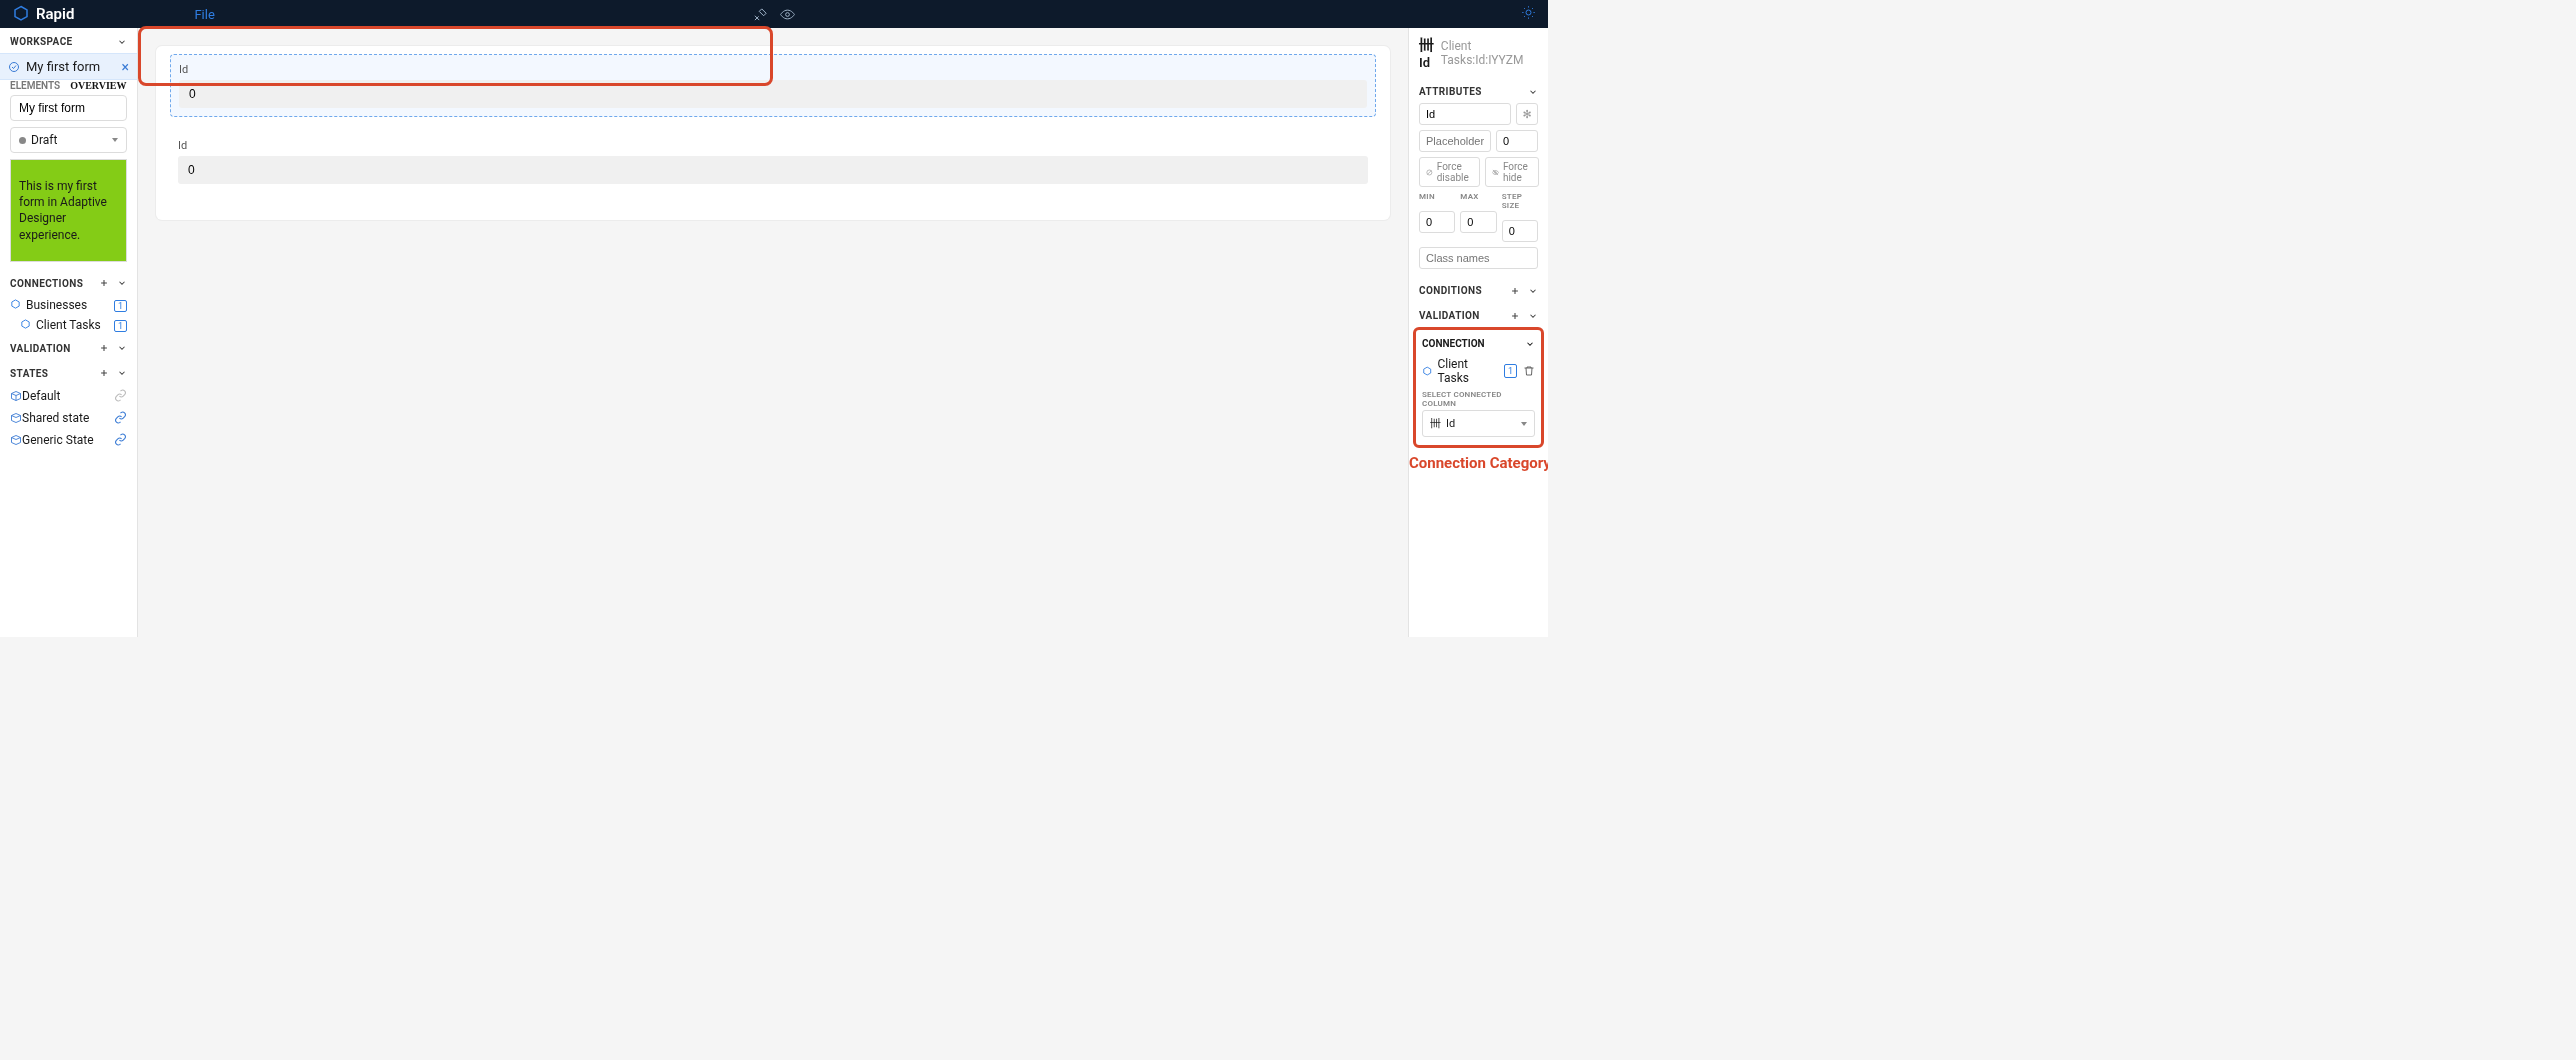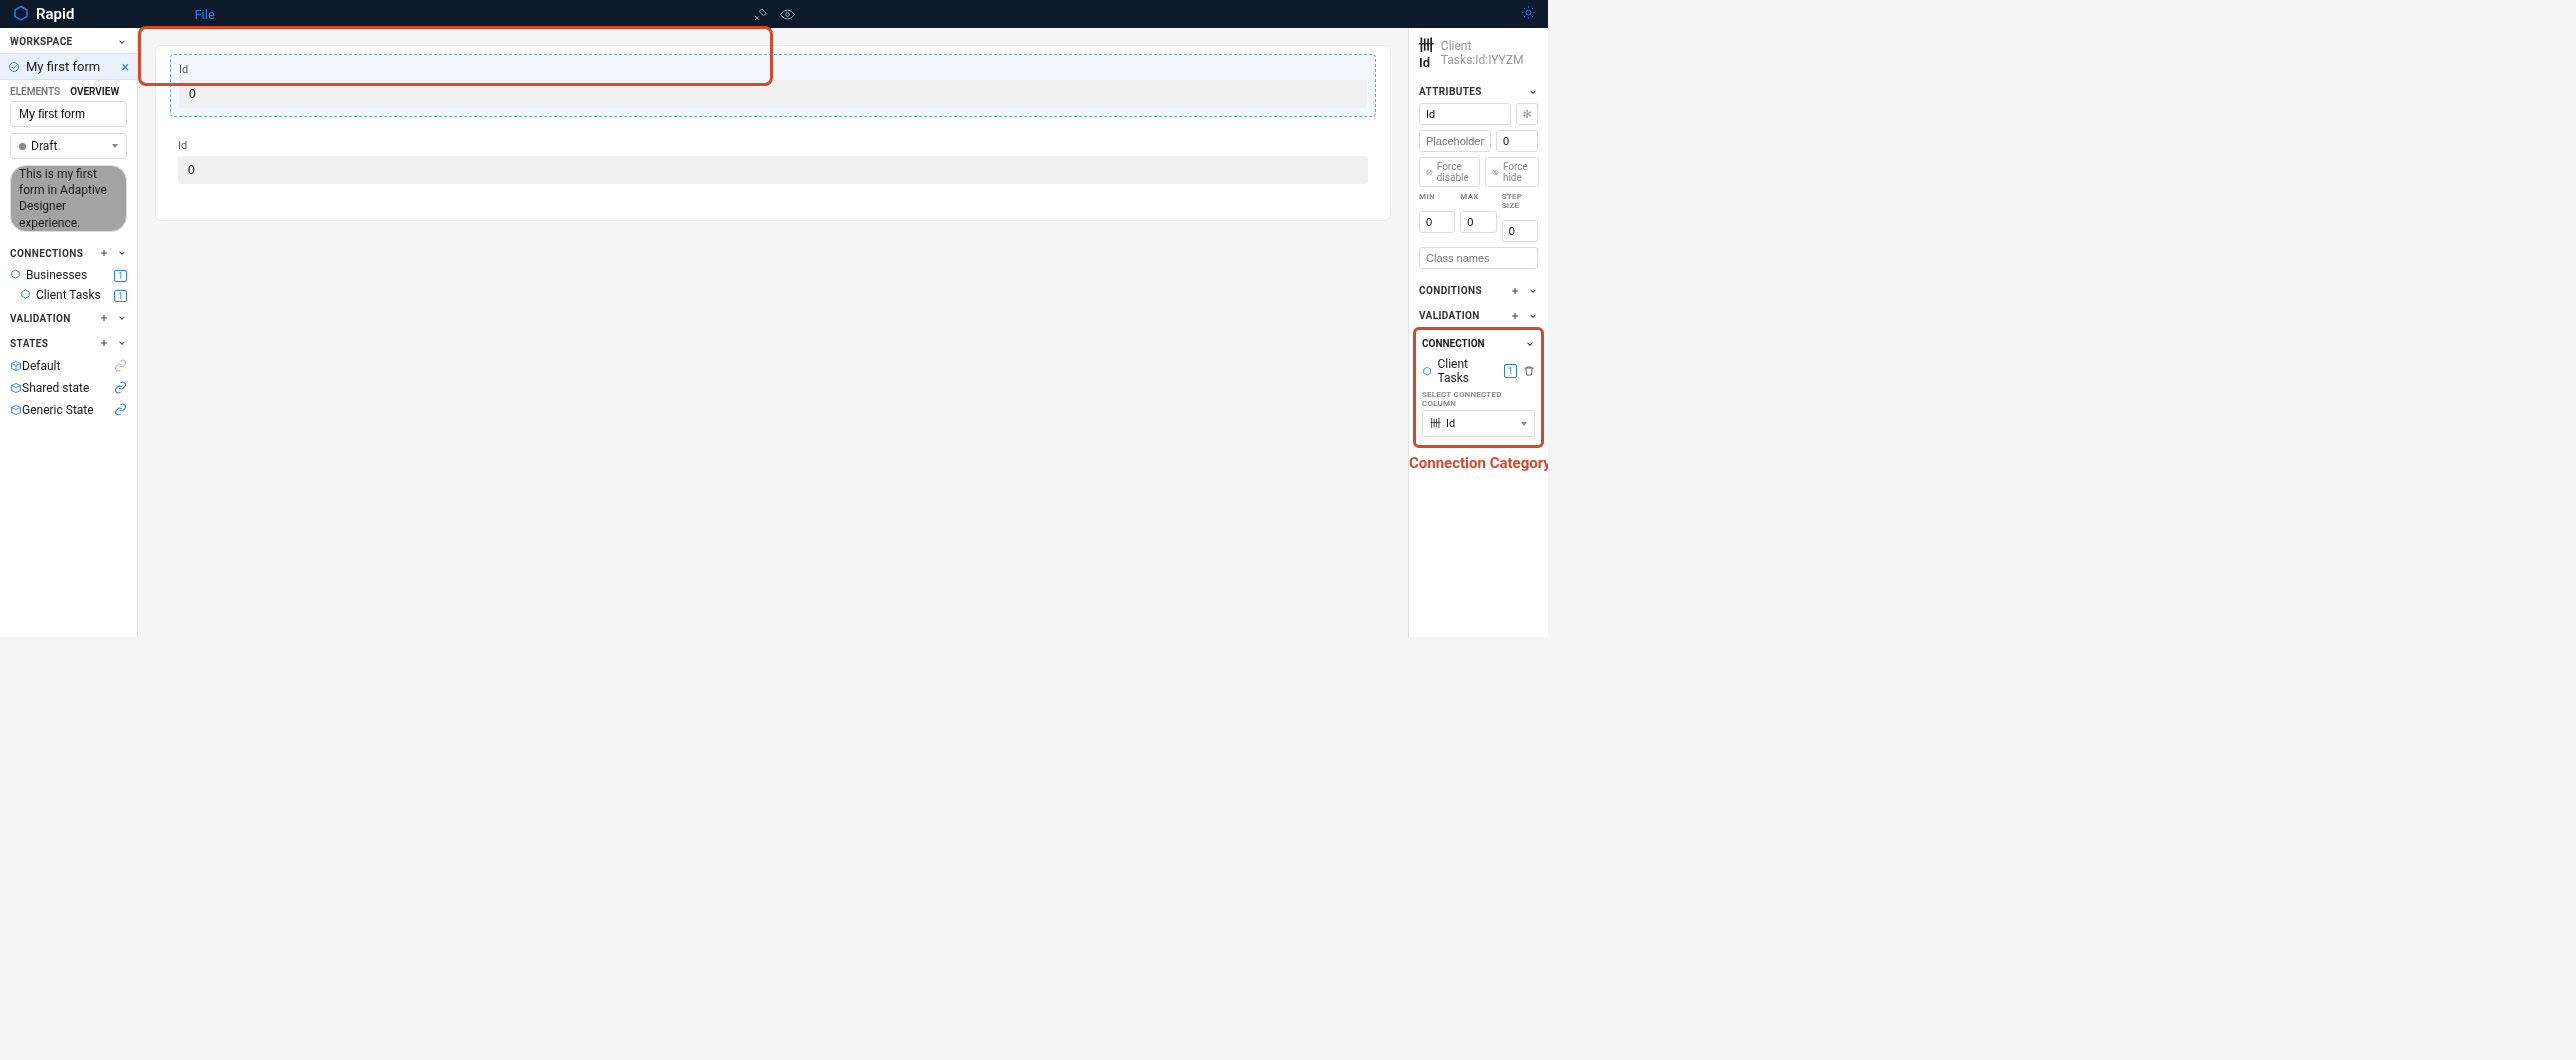--- a/index.html
+++ b/index.html
@@ -23,29 +23,29 @@
 .sect-head { display: flex; align-items: center; justify-content: space-between; padding: 8px 10px 6px; font-size: 10px; font-weight: 700; letter-spacing: 0.4px; color: #333; }
 .sect-head .actions { display: flex; gap: 8px; color: #444; }
 .chev { width: 10px; height: 10px; }
 
 
 .ws-item { display: flex; align-items: center; gap: 6px; padding: 5px 8px; background: #e8f1fd; border-top: 1px solid #d5e6fb; border-bottom: 1px solid #d5e6fb; font-size: 13px; }
 .ws-item .close { margin-left: auto; color: #3a7bd5; cursor: pointer; font-size: 14px; line-height: 1; }
 .check-circle { width: 12px; height: 12px; color: #3a7bd5; }
 
 
-.tabs { display: flex; gap: 10px; padding: 6px 10px 4px; font-size: 10px; font-weight: 600; color: #777; }
-.tabs .active { color: #111; }
+.tabs { display: flex; gap: 10px; padding: 0 10px 4px; font-size: 10px; font-weight: 600; color: #777; }
+.tabs .active { color: #111; font-family: Liberation Serif, serif; }
 
 
 .info-block { padding: 0 10px 8px; display: flex; flex-direction: column; gap: 6px; }
 .info-input { border: 1px solid #dcdcdc; border-radius: 4px; padding: 5px 8px; font-size: 12px; background: #fff; width: 100%; }
 .info-select { border: 1px solid #dcdcdc; border-radius: 4px; padding: 5px 8px; font-size: 12px; background: #fff; width: 100%; display: flex; align-items: center; gap: 5px; position: relative; }
 .info-select::after { content: ""; position: absolute; right: 8px; top: 50%; transform: translateY(-50%); border-left: 3px solid transparent; border-right: 3px solid transparent; border-top: 4px solid #888; }
-.info-textarea { border: 1px solid #dcdcdc; border-radius: 16px; padding: 0 8px; font-size: 12px; background: #a3a3a3; width: 100%; min-height: 48px; line-height: 1.35; }
+.info-textarea { border: 1px solid #dcdcdc; border-radius: 0; padding: 18px 8px; font-size: 12px; background: #84cc16; width: 100%; min-height: 48px; line-height: 1.35; }
 .dot-gray { width: 7px; height: 7px; border-radius: 50%; background: #888; display: inline-block; }
 
 
 .conn-item { display: flex; align-items: center; gap: 5px; padding: 3px 10px; font-size: 12px; }
 .conn-item.child { padding-left: 20px; }
 .conn-item .badge { margin-left: auto; color: #2f7de1; }
 .badge-sq { border: 1px solid #2f7de1; border-radius: 2px; padding: 0 3px; font-size: 9px; line-height: 12px; color: #2f7de1; }
 
 .state-item { display: flex; align-items: center; gap: 0; padding: 4px 10px; font-size: 12px; }
 .state-item .link-ic { margin-left: auto; color: #bbb; }

